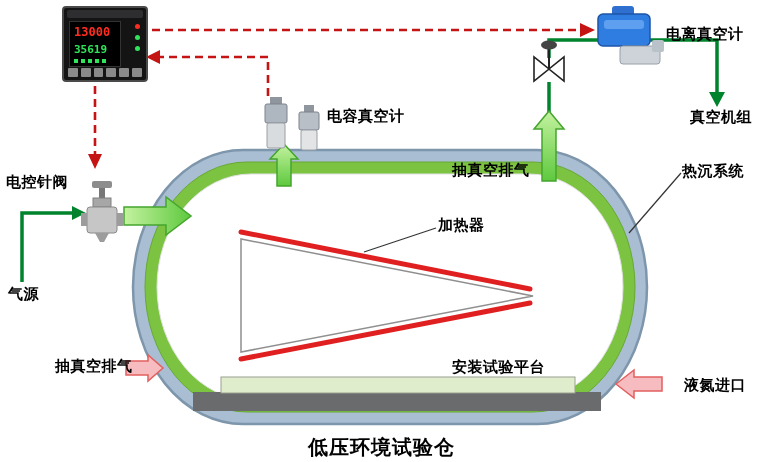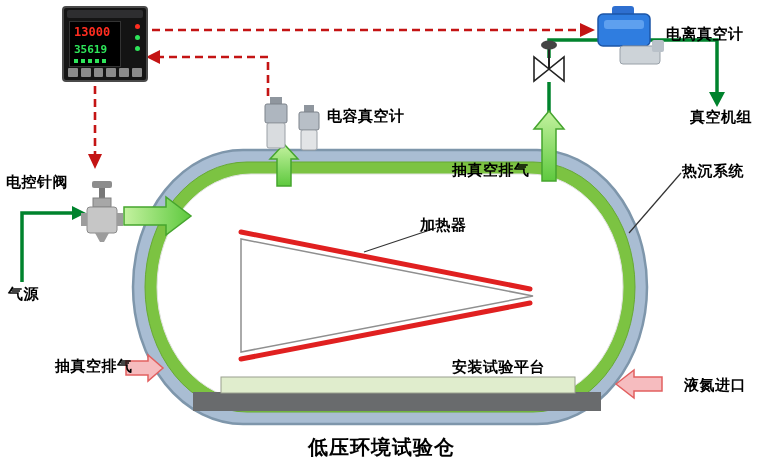--- a/index.html
+++ b/index.html
@@ -139,19 +139,19 @@
       </div>
   </div>
 
   <div class="lbl" style="left:6px; top:173px;">电控针阀</div>
   <div class="lbl" style="left:8px; top:285px;">气源</div>
   <div class="lbl" style="left:327px; top:107px;">电容真空计</div>
   <div class="lbl" style="left:452px; top:161px;">抽真空排气</div>
   <div class="lbl" style="left:666px; top:25px;">电离真空计</div>
   <div class="lbl" style="left:690px; top:108px;">真空机组</div>
   <div class="lbl" style="left:682px; top:162px;">热沉系统</div>
-  <div class="lbl" style="left:420px; top:216px;text-align:center;">加热器</div>
+  <div class="lbl" style="left:438px; top:216px;text-align:center;">加热器</div>
   <div class="lbl" style="left:55px; top:357px;">抽真空排气</div>
   <div class="lbl" style="left:452px; top:358px;">安装试验平台</div>
   <div class="lbl" style="left:684px; top:376px;">液氮进口</div>
   <div class="lbl title" style="left:308px; top:435px;">低压环境试验仓</div>
 
 </div>
 
 </body></html>

